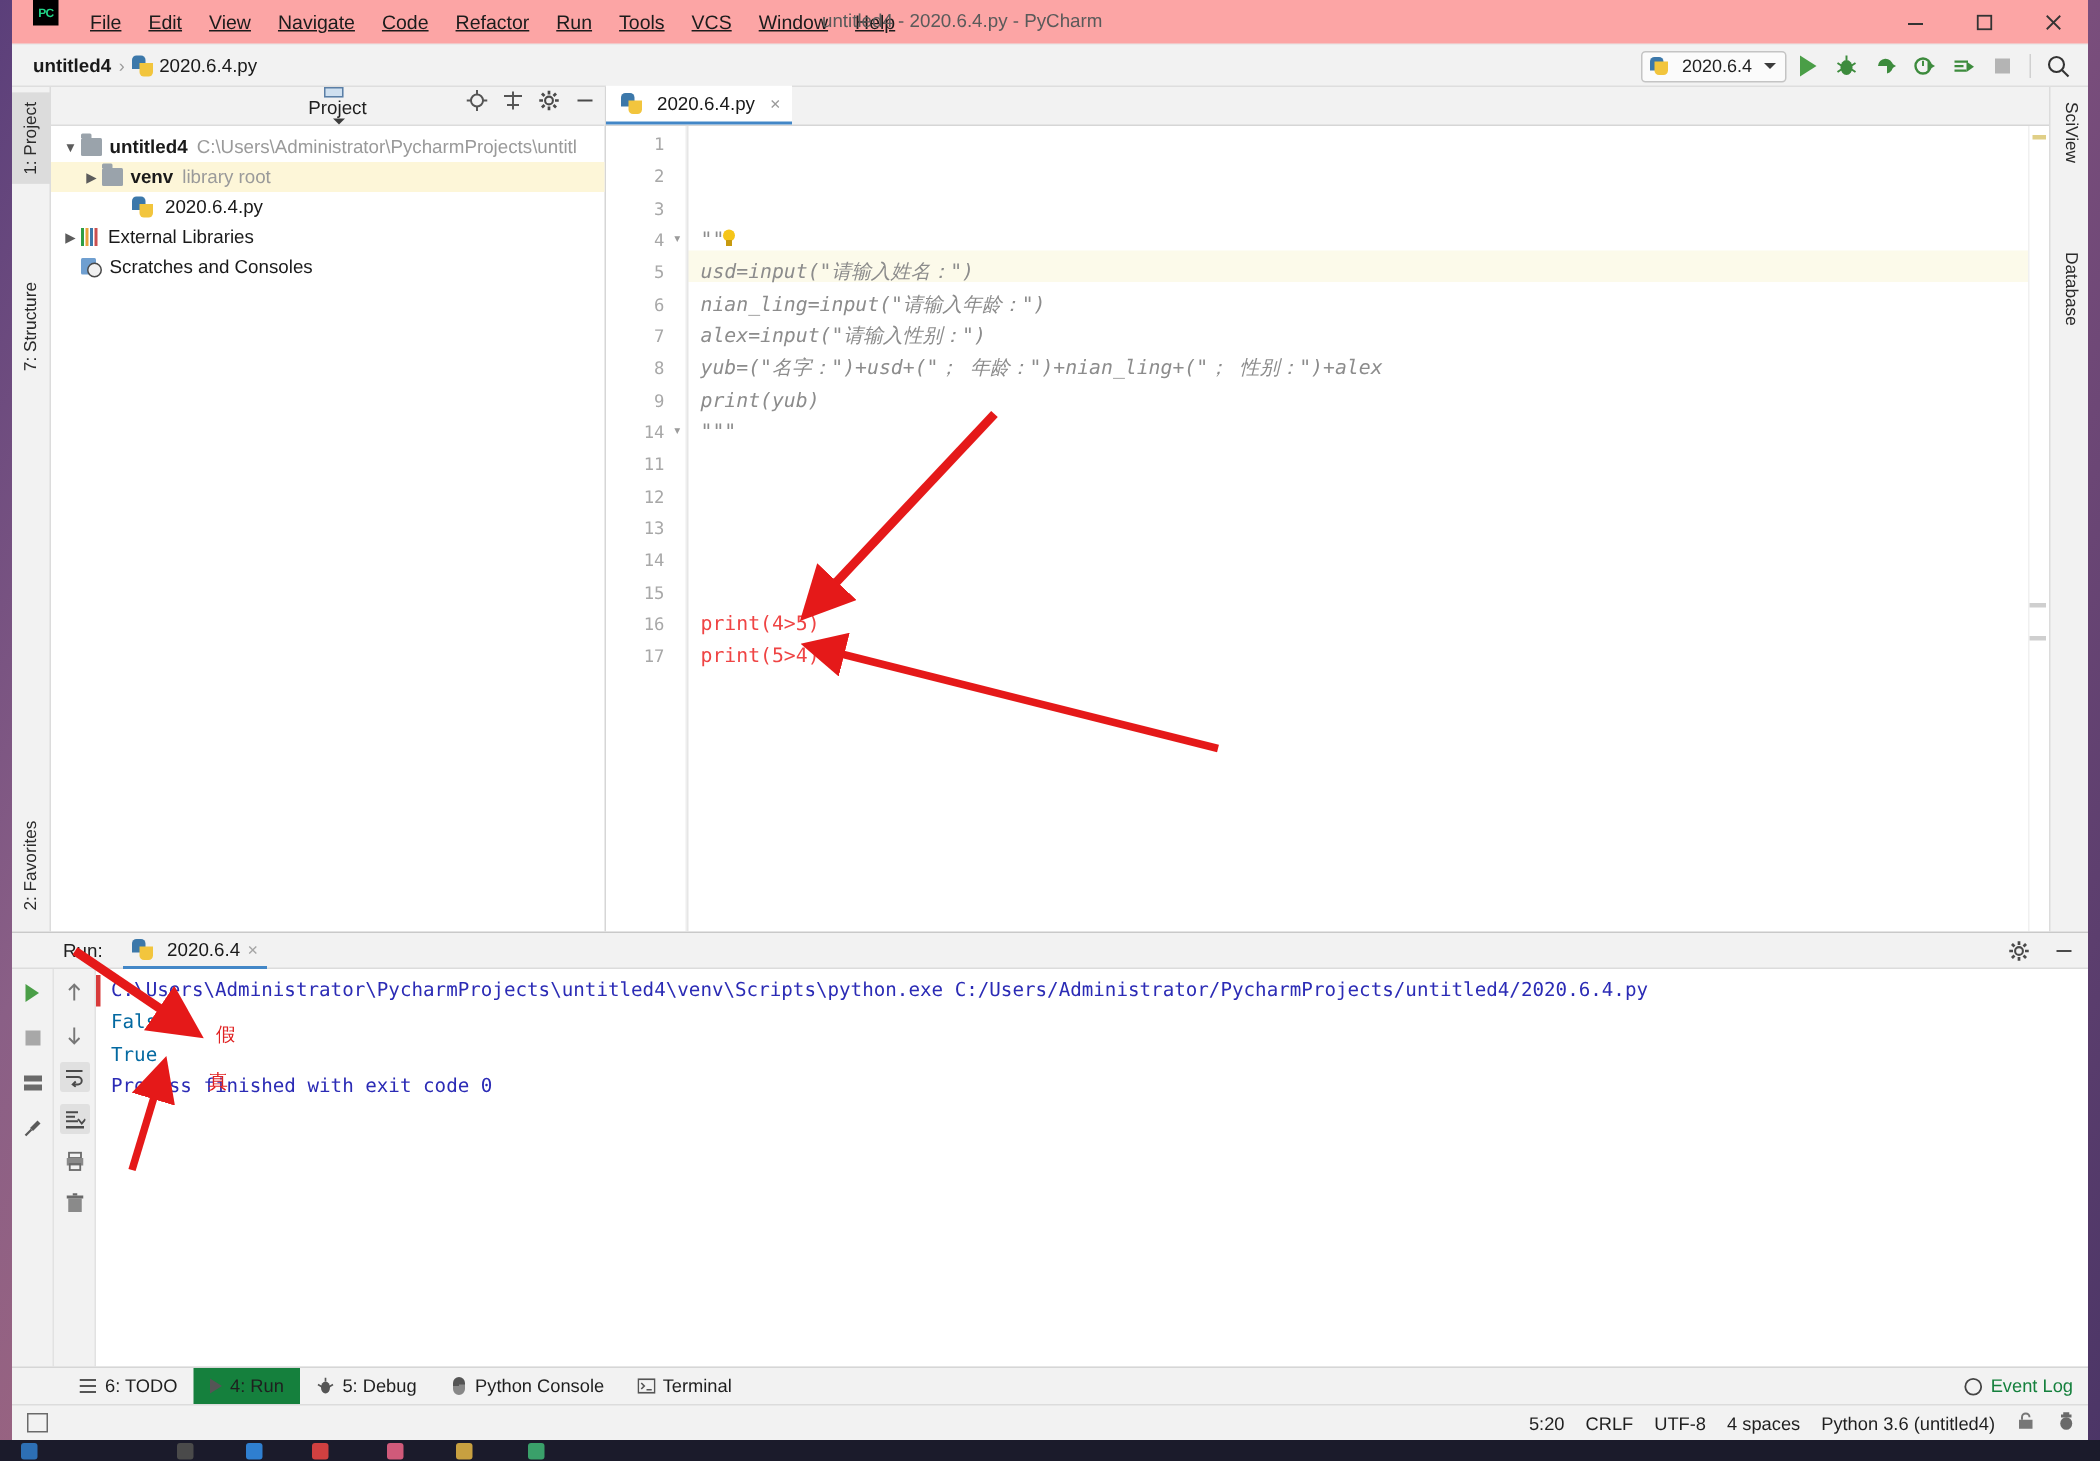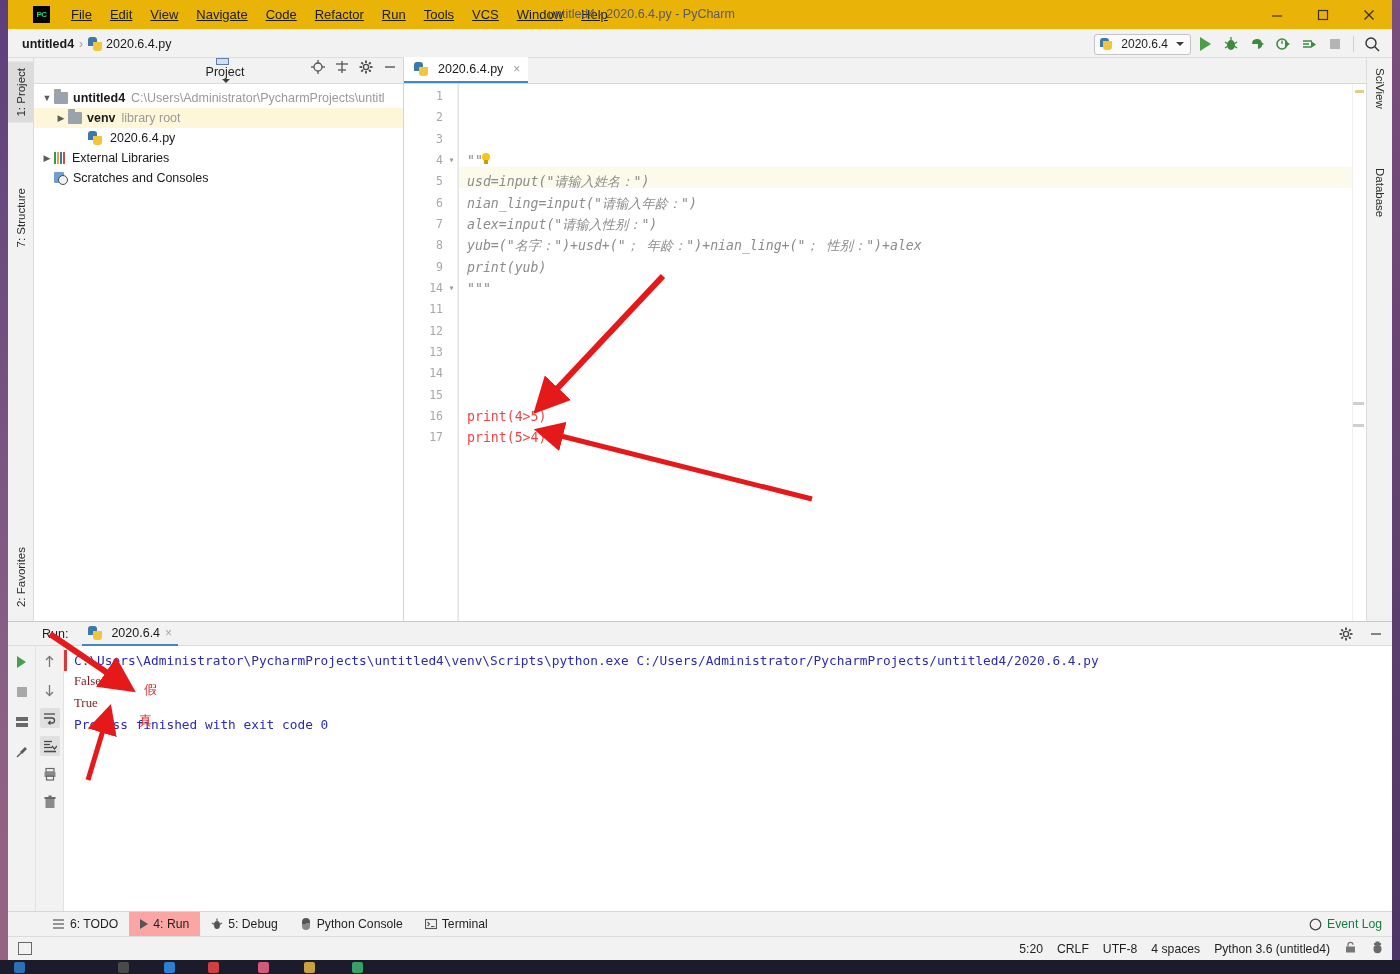--- a/index.html
+++ b/index.html
@@ -19,25 +19,24 @@
 
   
   .window {
     position: absolute; left: 8px; top: 0px; width: 1384px; height: 960px;
     background: #f2f2f2;
     display: flex; flex-direction: column;
   }
 
   
   .titlebar {
-    height: 30px; background: #eab308;
-    display: flex; align-items: center;
+    height: 30px; background: #fca5a5;
+    display: flex; 
     position: relative;
     border-bottom: 1px solid #eaeaea;
-    padding-left: 11px;
   }
   .pc-logo {
     width: 17px; height: 17px; margin-left: 14px; margin-right: 12px;
     background: #000; color: #21d789;
     font-size: 8px; font-weight: bold; line-height: 17px; text-align: center;
     letter-spacing: -0.5px;
     font-family: "Liberation Sans", sans-serif;
   }
   .menu { display: flex; align-items: center; gap: 0px; }
   .menu-item {
@@ -244,38 +243,38 @@
   }
   .rt { width: 20px; height: 20px; display:flex;align-items:center;justify-content:center; color:#5a5a5a; font-size: 13px;}
   .rt.boxed { background: #e0e0e0; border-radius: 2px; }
   .console {
     flex: 1; background: #ffffff; position: relative; overflow: hidden;
     font-family: "DejaVu Sans Mono", monospace; font-size: 12.8px; line-height: 21.3px;
     padding: 4px 0 0 10px;
   }
   .cline { white-space: pre; }
   .c-path { color: #2b2bb5; }
-  .c-out { color: #7f1d1d; font-family: Liberation Serif, serif; }
+  .c-out { color: #0369a1; }
   .c-fin { color: #2b2bb5; }
   .cn-mark {
     position: absolute; color: #e02020; font-size: 13px;
     font-family: "DejaVu Sans", sans-serif;
   }
   .console-bar { position:absolute; left:0; top:4px; width:3px; height:21px; background:#d83b3b; }
 
   
   .bottom-tabs {
     height: 25px; background: #f2f2f2; border-top: 1px solid #d6d6d6;
     display: flex; align-items: center; position: relative;
   }
   .btab {
     display: flex; align-items: center; gap: 5px; height: 25px;
     padding: 0 11px; font-size: 12.2px; color: #1f1f1f;
   }
-  .btab.active { background: #fca5a5; }
+  .btab.active { background: #15803d; }
   .eventlog {
     position: absolute; right: 10px; display: flex; align-items: center; gap: 5px;
     font-size: 12.2px; color: #15803d;
   }
 
   
   .statusbar {
     height: 24px; background: #f2f2f2; border-top: 1px solid #dcdcdc;
     display: flex; align-items: center; position: relative;
   }

